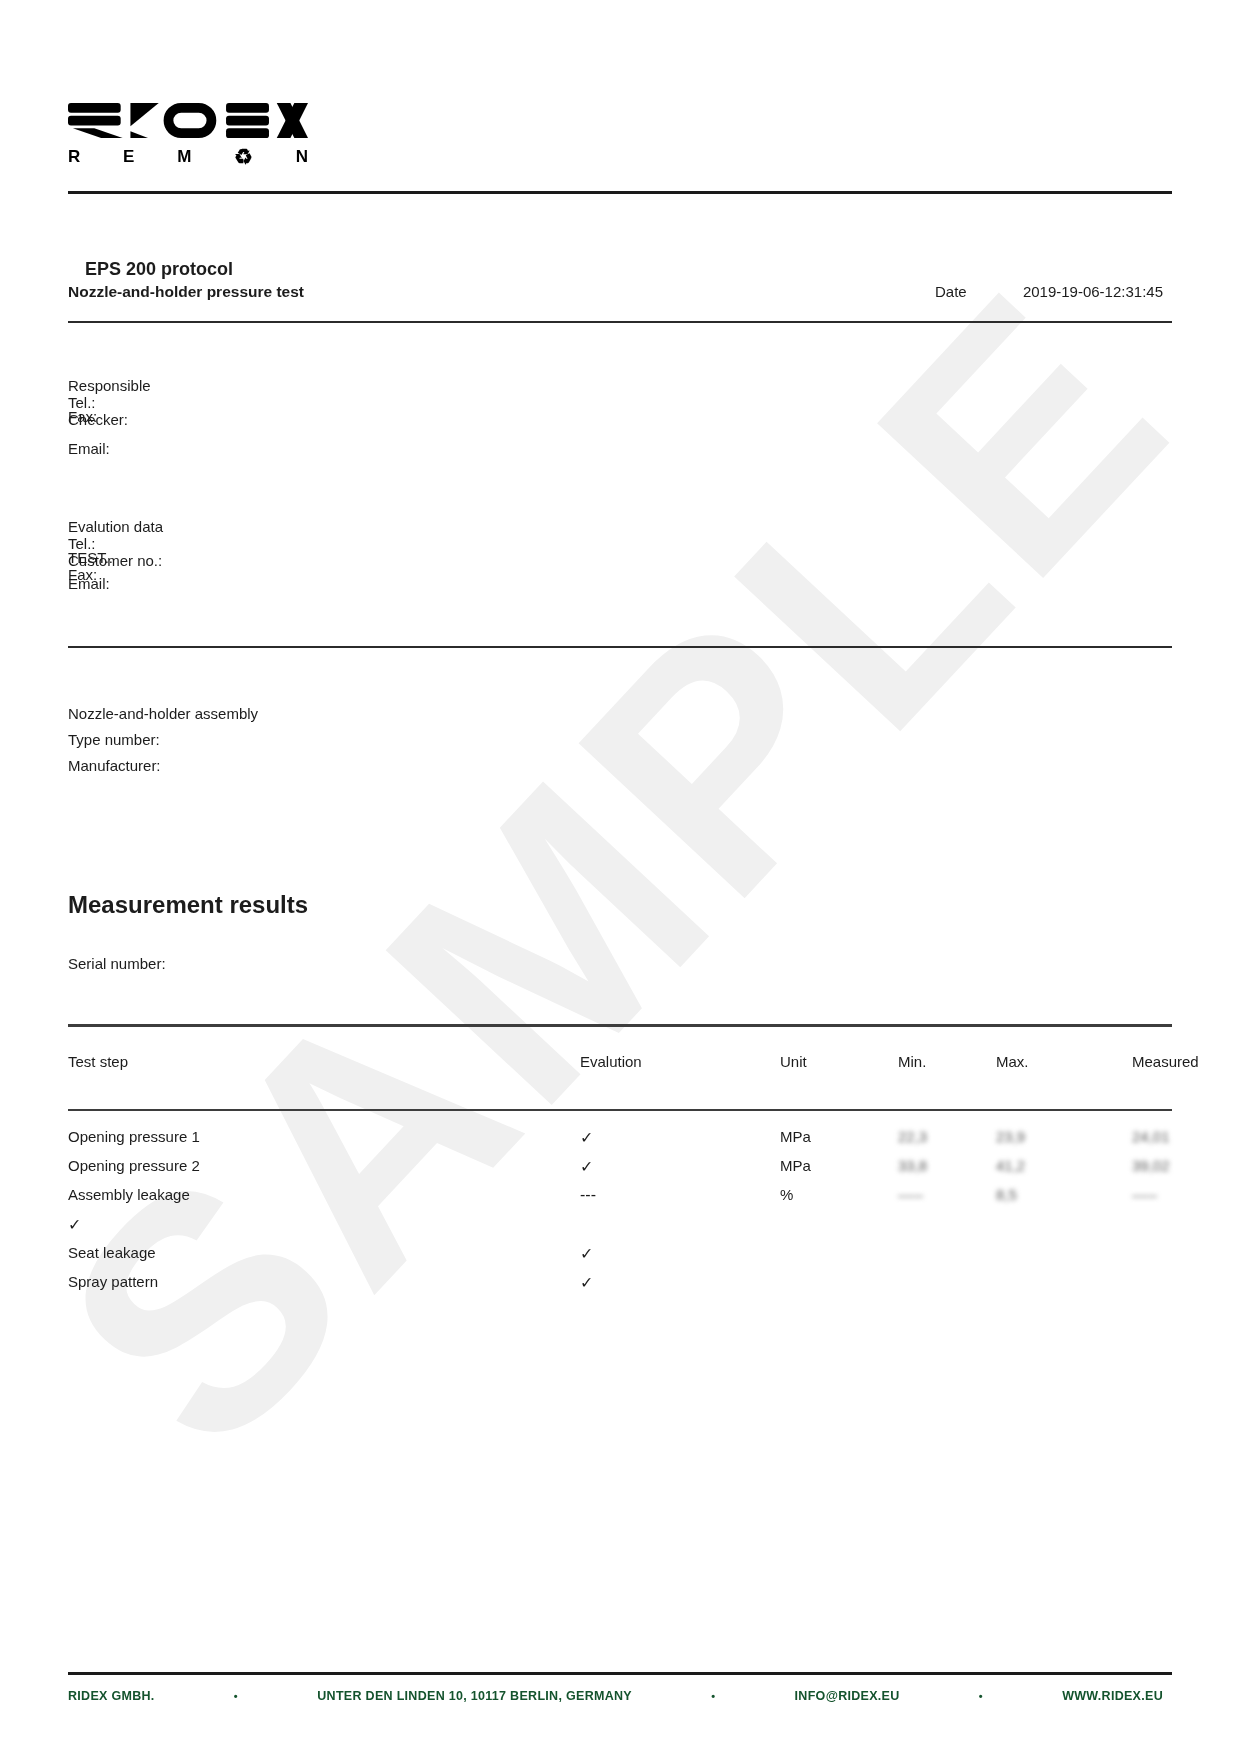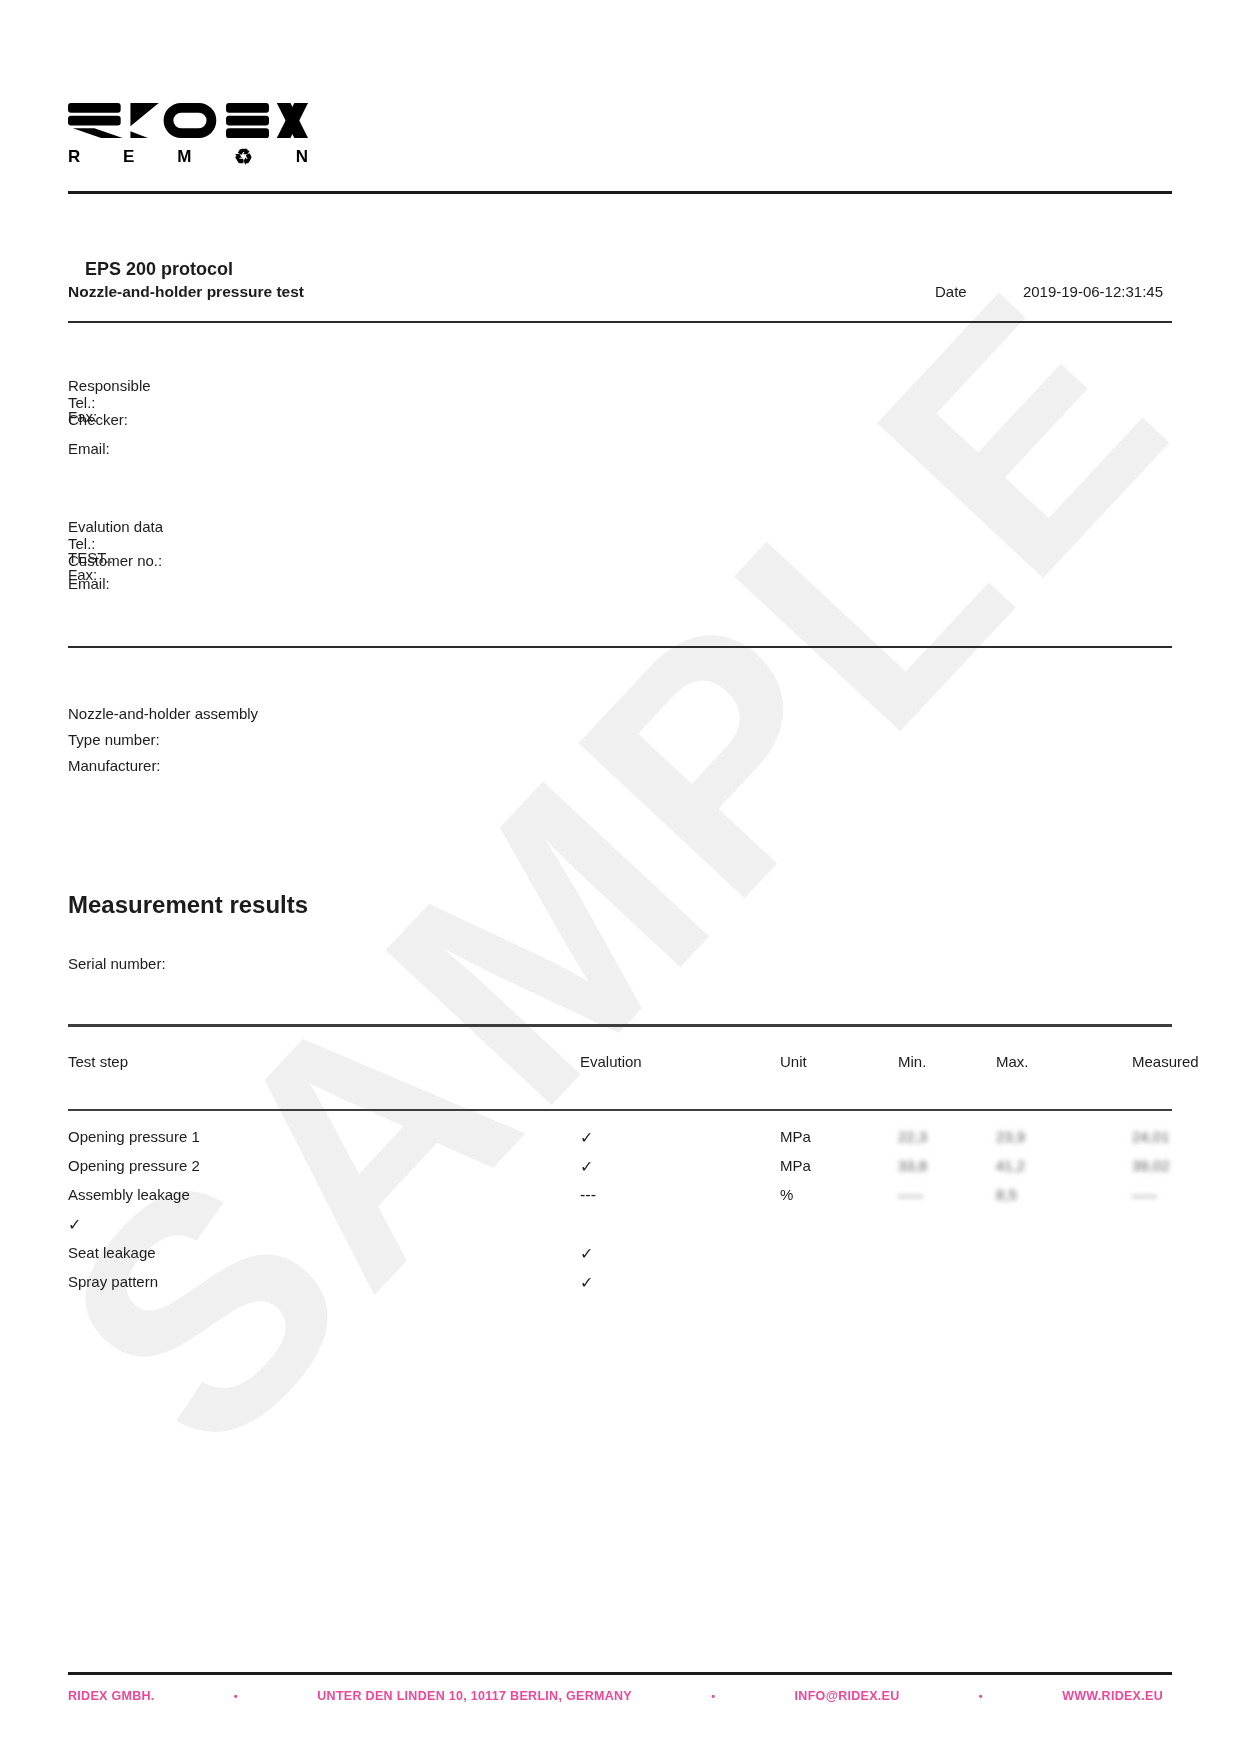--- a/index.html
+++ b/index.html
@@ -58,21 +58,21 @@
   .thead{margin-top:26px;}
   .cell-min,.cell-max,.cell-meas{text-align:left;}
   .tbody .trow{margin-top:9px;height:20px;}
   .tbody{margin-top:17px;}
   .blurred{filter:blur(2.6px);color:#5c5c5c;}
   .cell-meas .val{display:inline-block;margin-right:34px;}
   .check{font-size:16px;}
   
   .footer-row{position:absolute;left:68px;top:1689px;width:1095px;
     display:flex;justify-content:space-between;align-items:center;
-    font-weight:bold;font-size:12.5px;letter-spacing:0.3px;color:#ec4899;}
+    font-weight:bold;font-size:12.5px;letter-spacing:0.3px;color:#14532d;}
   .footer-row .bullet{font-size:11px;}
 </style>
 </head>
 <body>
 
 <div class="page">
 
   <div class="watermark">SAMPLE</div>
 
   <div class="content">

